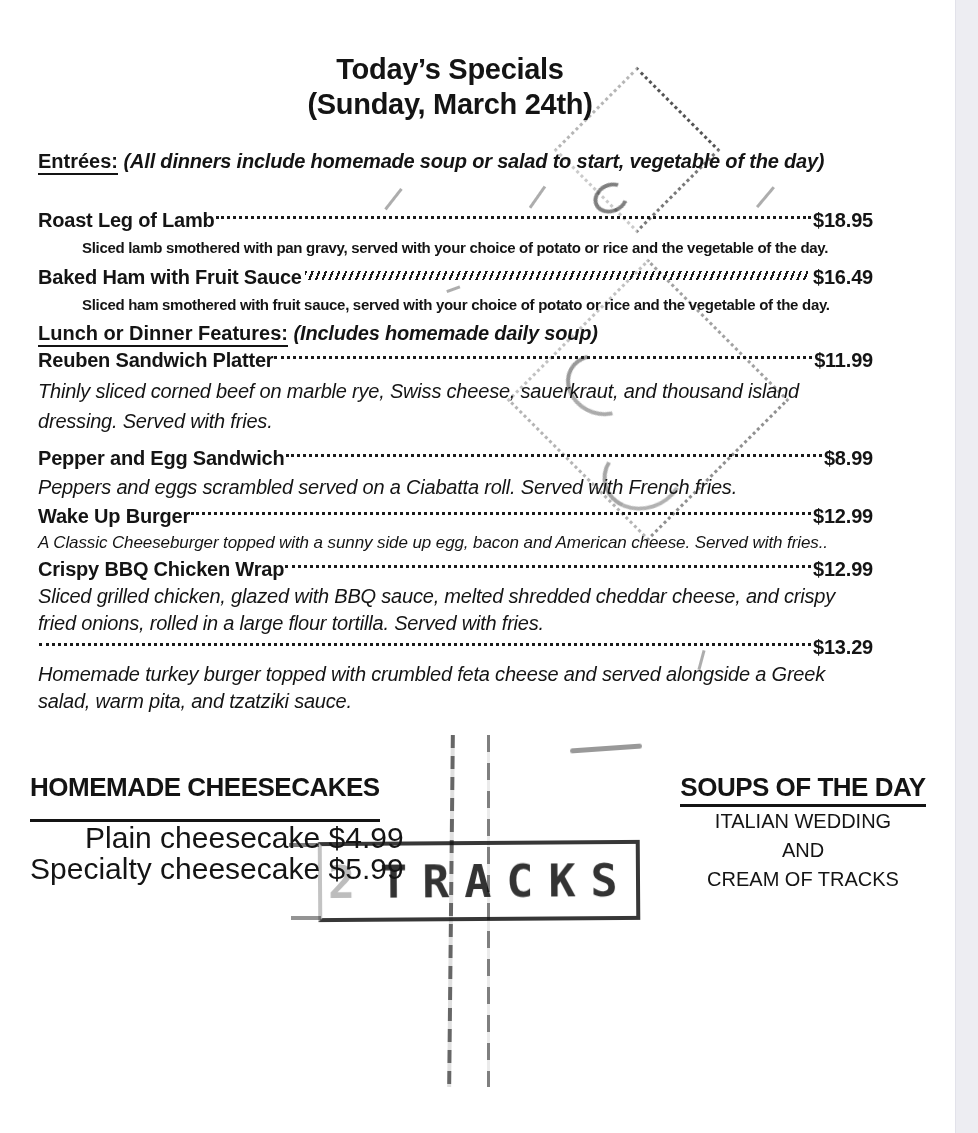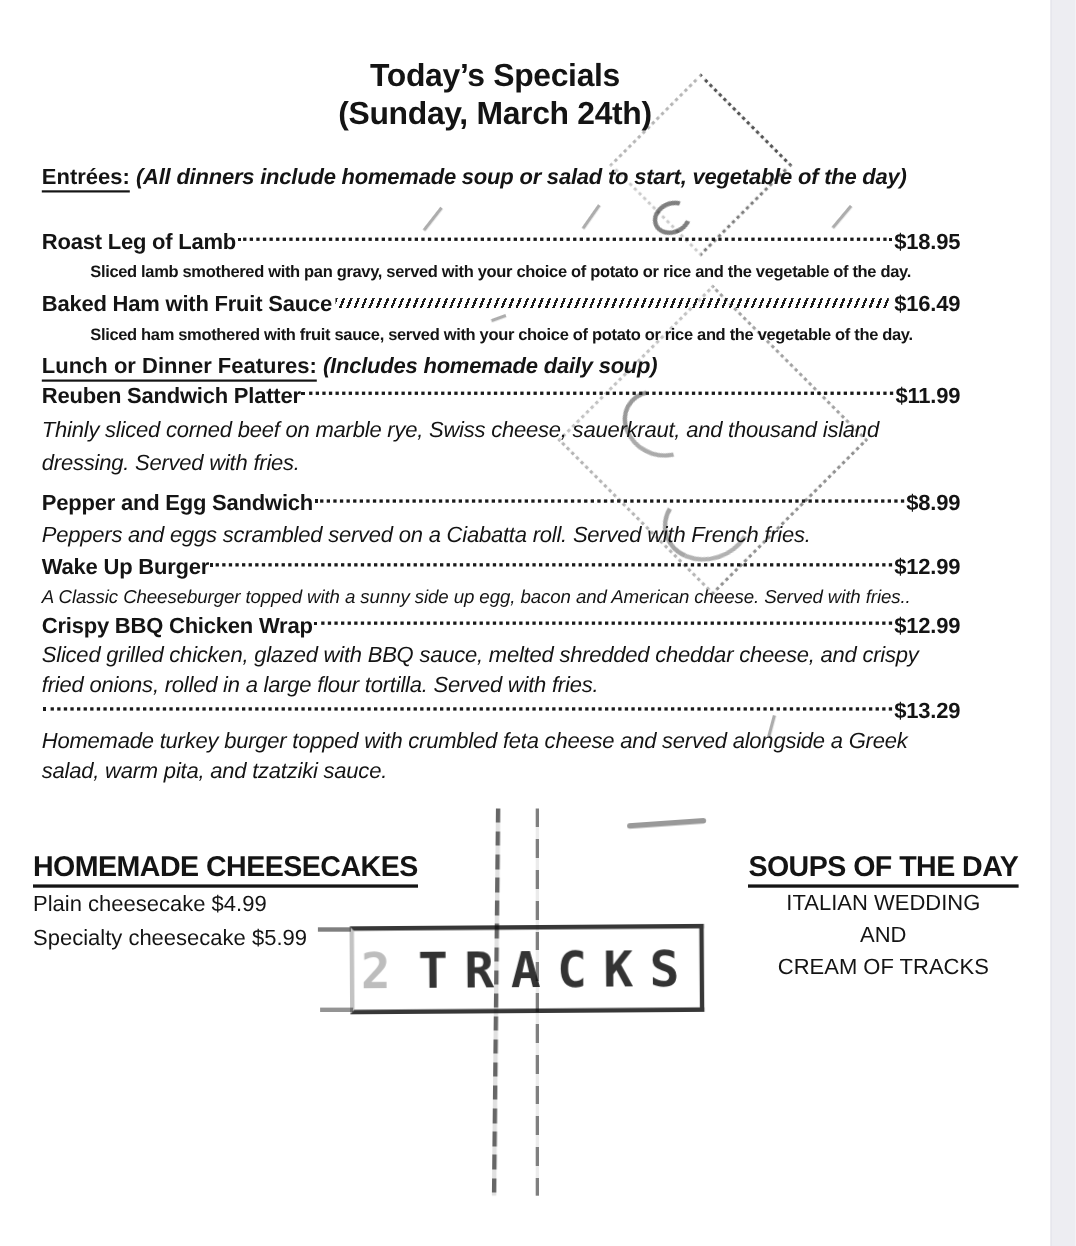--- a/index.html
+++ b/index.html
@@ -31,22 +31,22 @@
   .desc-bold { font-weight:bold; font-size:15px; line-height:27px; letter-spacing:-0.3px;margin-left:44px; }
   .desc-it   { font-style:italic; font-size:20px; line-height:30px; letter-spacing:-0.2px; }
   .desc-it2  { font-style:italic; font-size:20px; line-height:27px; letter-spacing:-0.2px; }
   .desc-sm   { font-style:italic; font-size:17px; line-height:25px; letter-spacing:-0.1px; }
 
   .mt2{margin-top:2px;} .mt8{margin-top:8px;} .mt32{margin-top:32px;} .mtn4{margin-top:-4px;}
 
   
   .cheese { position:absolute; left:30px; top:772px; z-index:2; }
   .cheese .h { font-size:26px; font-weight:bold; letter-spacing:-0.5px;
-    border-bottom:3px solid #141414; padding-bottom:1px; display:inline-block; }
-  .cheese .ln { font-size:20px; line-height:31px; }
+    border-bottom:3px solid #141414; padding-bottom:16px; display:inline-block; }
+  .cheese .ln { font-size:30px; line-height:31px;text-align:right; }
   .cheese .ln:first-of-type { margin-top:7px; }
 
   .soupcol { position:absolute; left:655px; top:772px; width:296px; text-align:center; z-index:2; }
   .soupcol .h { font-size:26px; font-weight:bold; letter-spacing:-0.5px;
     border-bottom:3px solid #141414; padding-bottom:1px; display:inline-block; }
   .soupcol .ln { font-size:20px; line-height:29px; }
   .soupcol .ln:first-of-type { margin-top:6px; }
 
   
   .stamp { position:absolute; z-index:1; pointer-events:none; }

